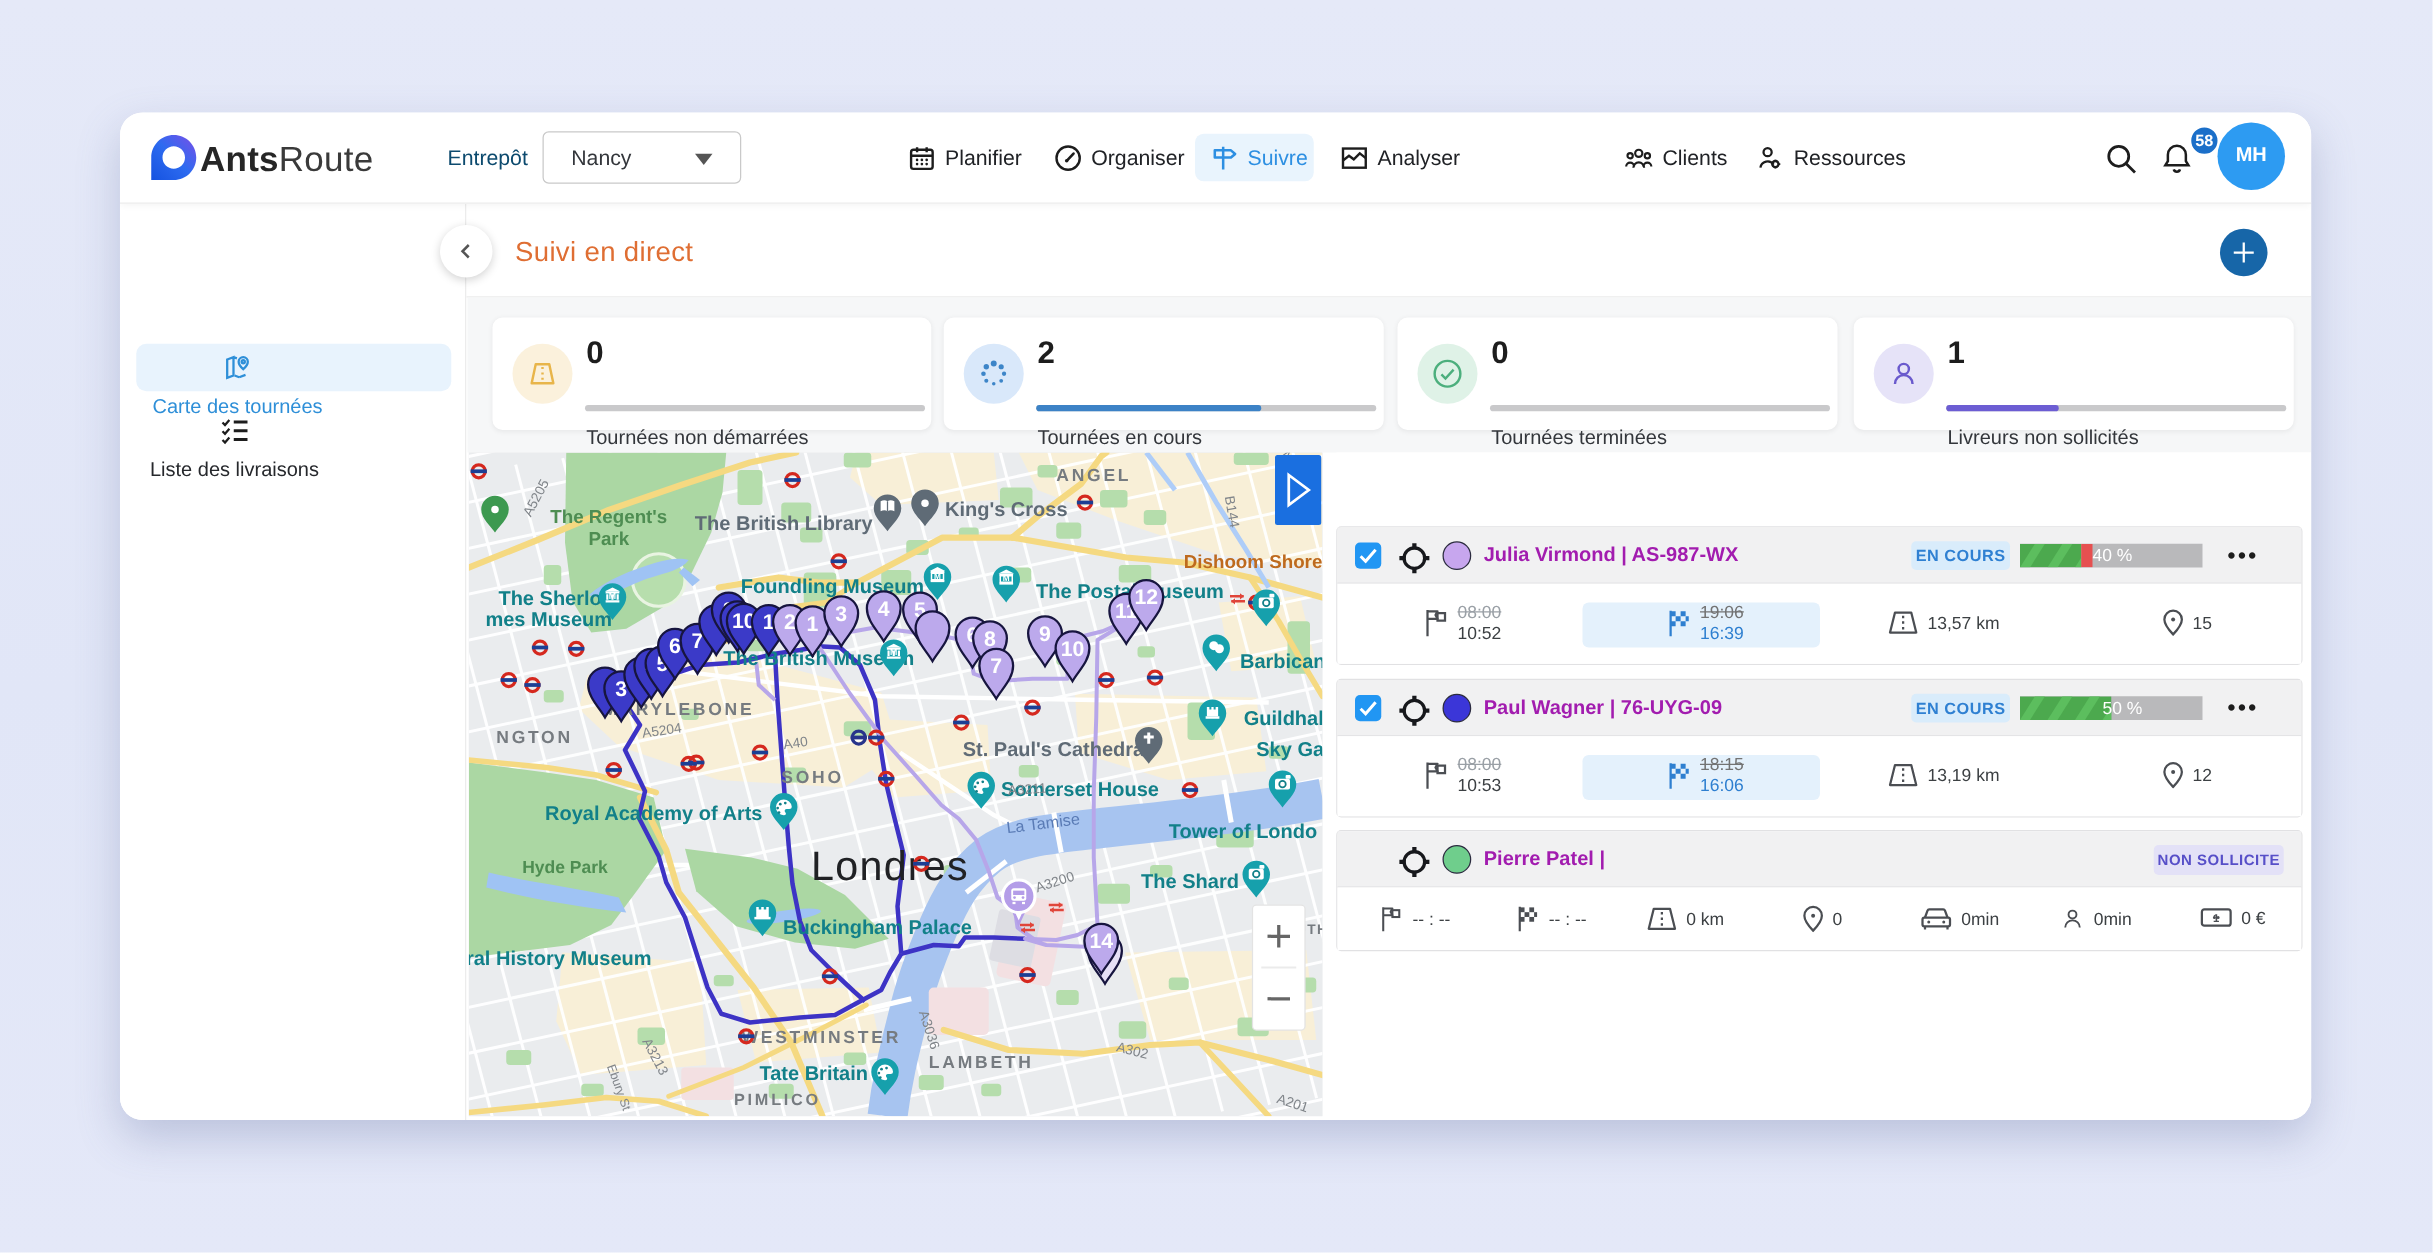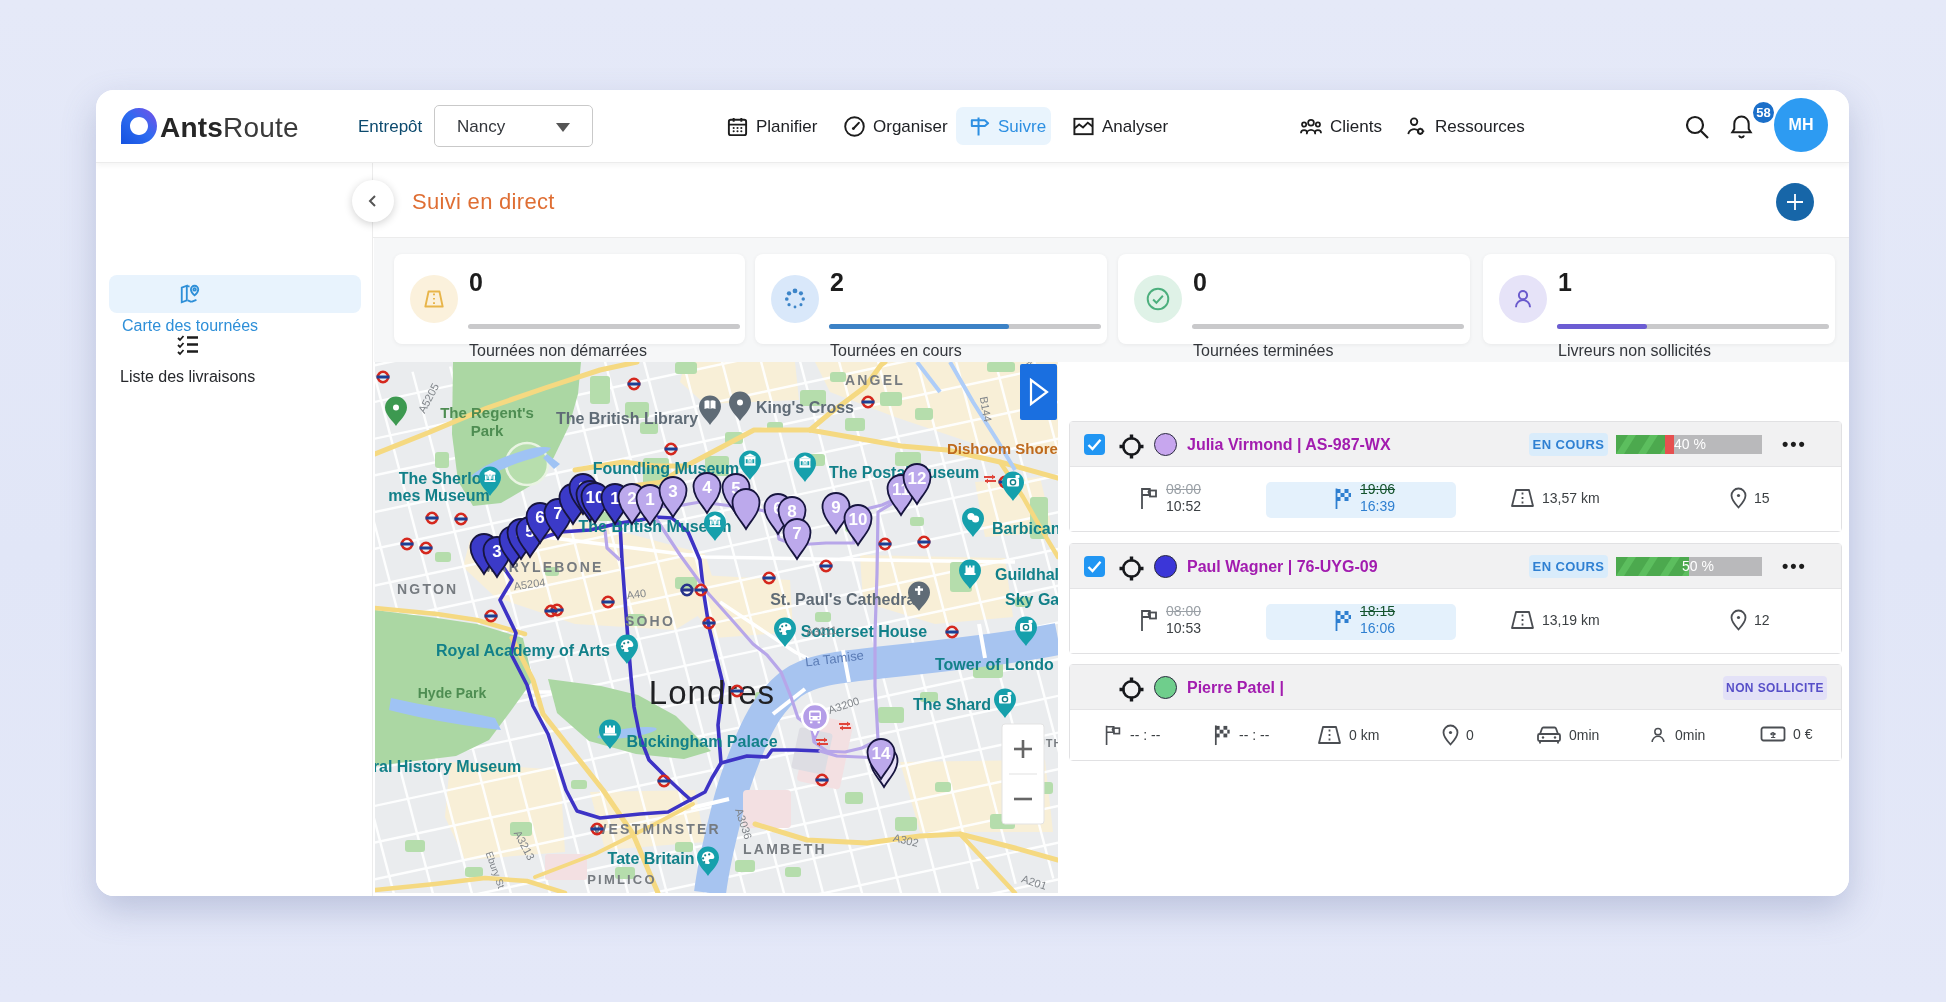--- a/index.html
+++ b/index.html
@@ -49,21 +49,21 @@
   .dname { position:absolute; left:117px; top:14px; font-size:16px; font-weight:700; color:#a21caf; }
   .chip { position:absolute; border-radius:4px; font-size:13px; font-weight:700; letter-spacing:.4px; }
   .chip-ec { left:459px; top:11px; width:79px; height:23px; background:#D9ECFB; color:#2F80D2; text-align:center; line-height:23px; }
   .chip-ns { background:#E3E1F7; color:#574FC8; text-align:center; }
   .pbar { position:absolute; left:546px; top:13px; width:146px; height:19px; background:#B9B9BB; overflow:hidden; }
   .pbar .txt { position:absolute; top:1px; font-size:14px; color:#fff; }
   .dots3 { position:absolute; left:712px; top:12px; font-size:18px; color:#1d1d1d; letter-spacing:2px; font-weight:700; }
   .drow { position:relative; height:64px; background:#fff; }
   .cell { position:absolute; display:flex; align-items:center; gap:7px; font-size:14px; color:#3c4043; }
   .gray-s { color:#9aa0a6; text-decoration:line-through; }
-  .blue-s { color:#14532d; text-decoration:line-through;text-align:right; }
+  .blue-s { color:#737373; text-decoration:line-through;text-align:right; }
   .bluebox { position:absolute; left:196px; top:15px; width:190px; height:36px; background:#E4F1FC; border-radius:5px; }
   .ckbox { position:absolute; left:14px; top:12px; width:21px; height:21px; background:#2196F3; border-radius:4px; display:flex; align-items:center; justify-content:center; }
   .disc { position:absolute; left:84px; top:11px; width:23px; height:23px; border-radius:50%; border:1.5px solid #2b2b3f; }
   .t2 { font-size:14px; line-height:17px; }
 </style>
 </head>
 <body>
 <div class="card-main">
 
   <div class="hdr">

